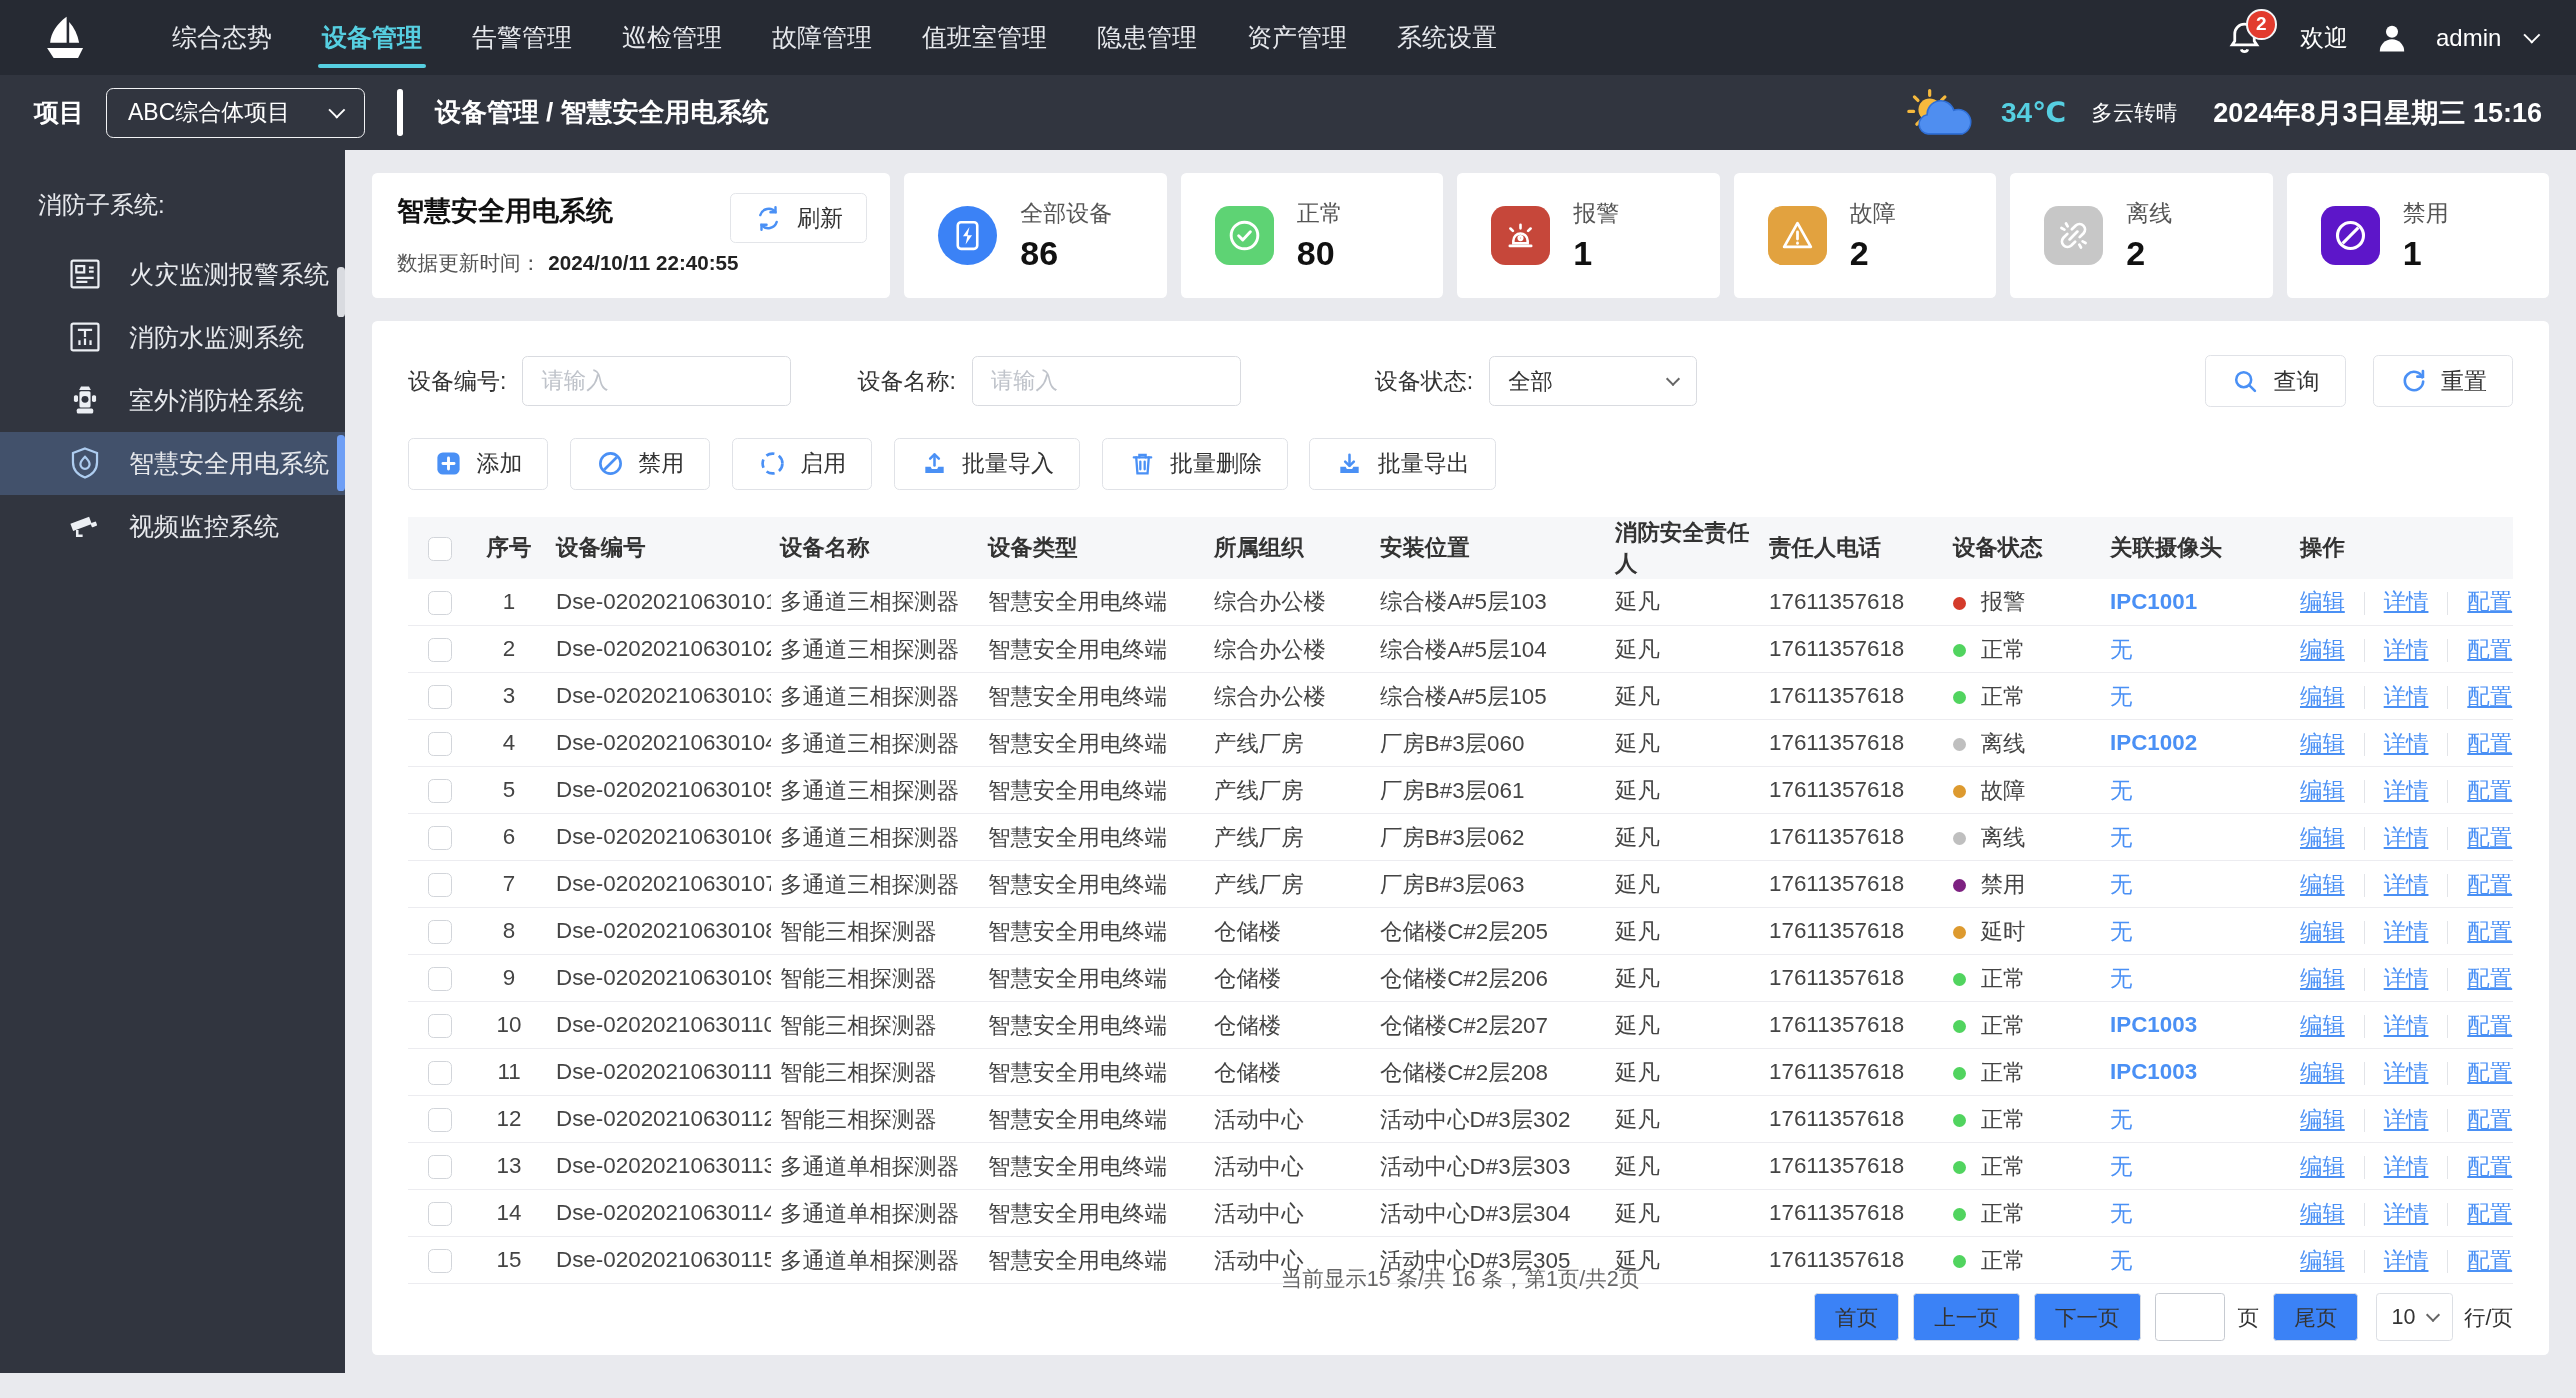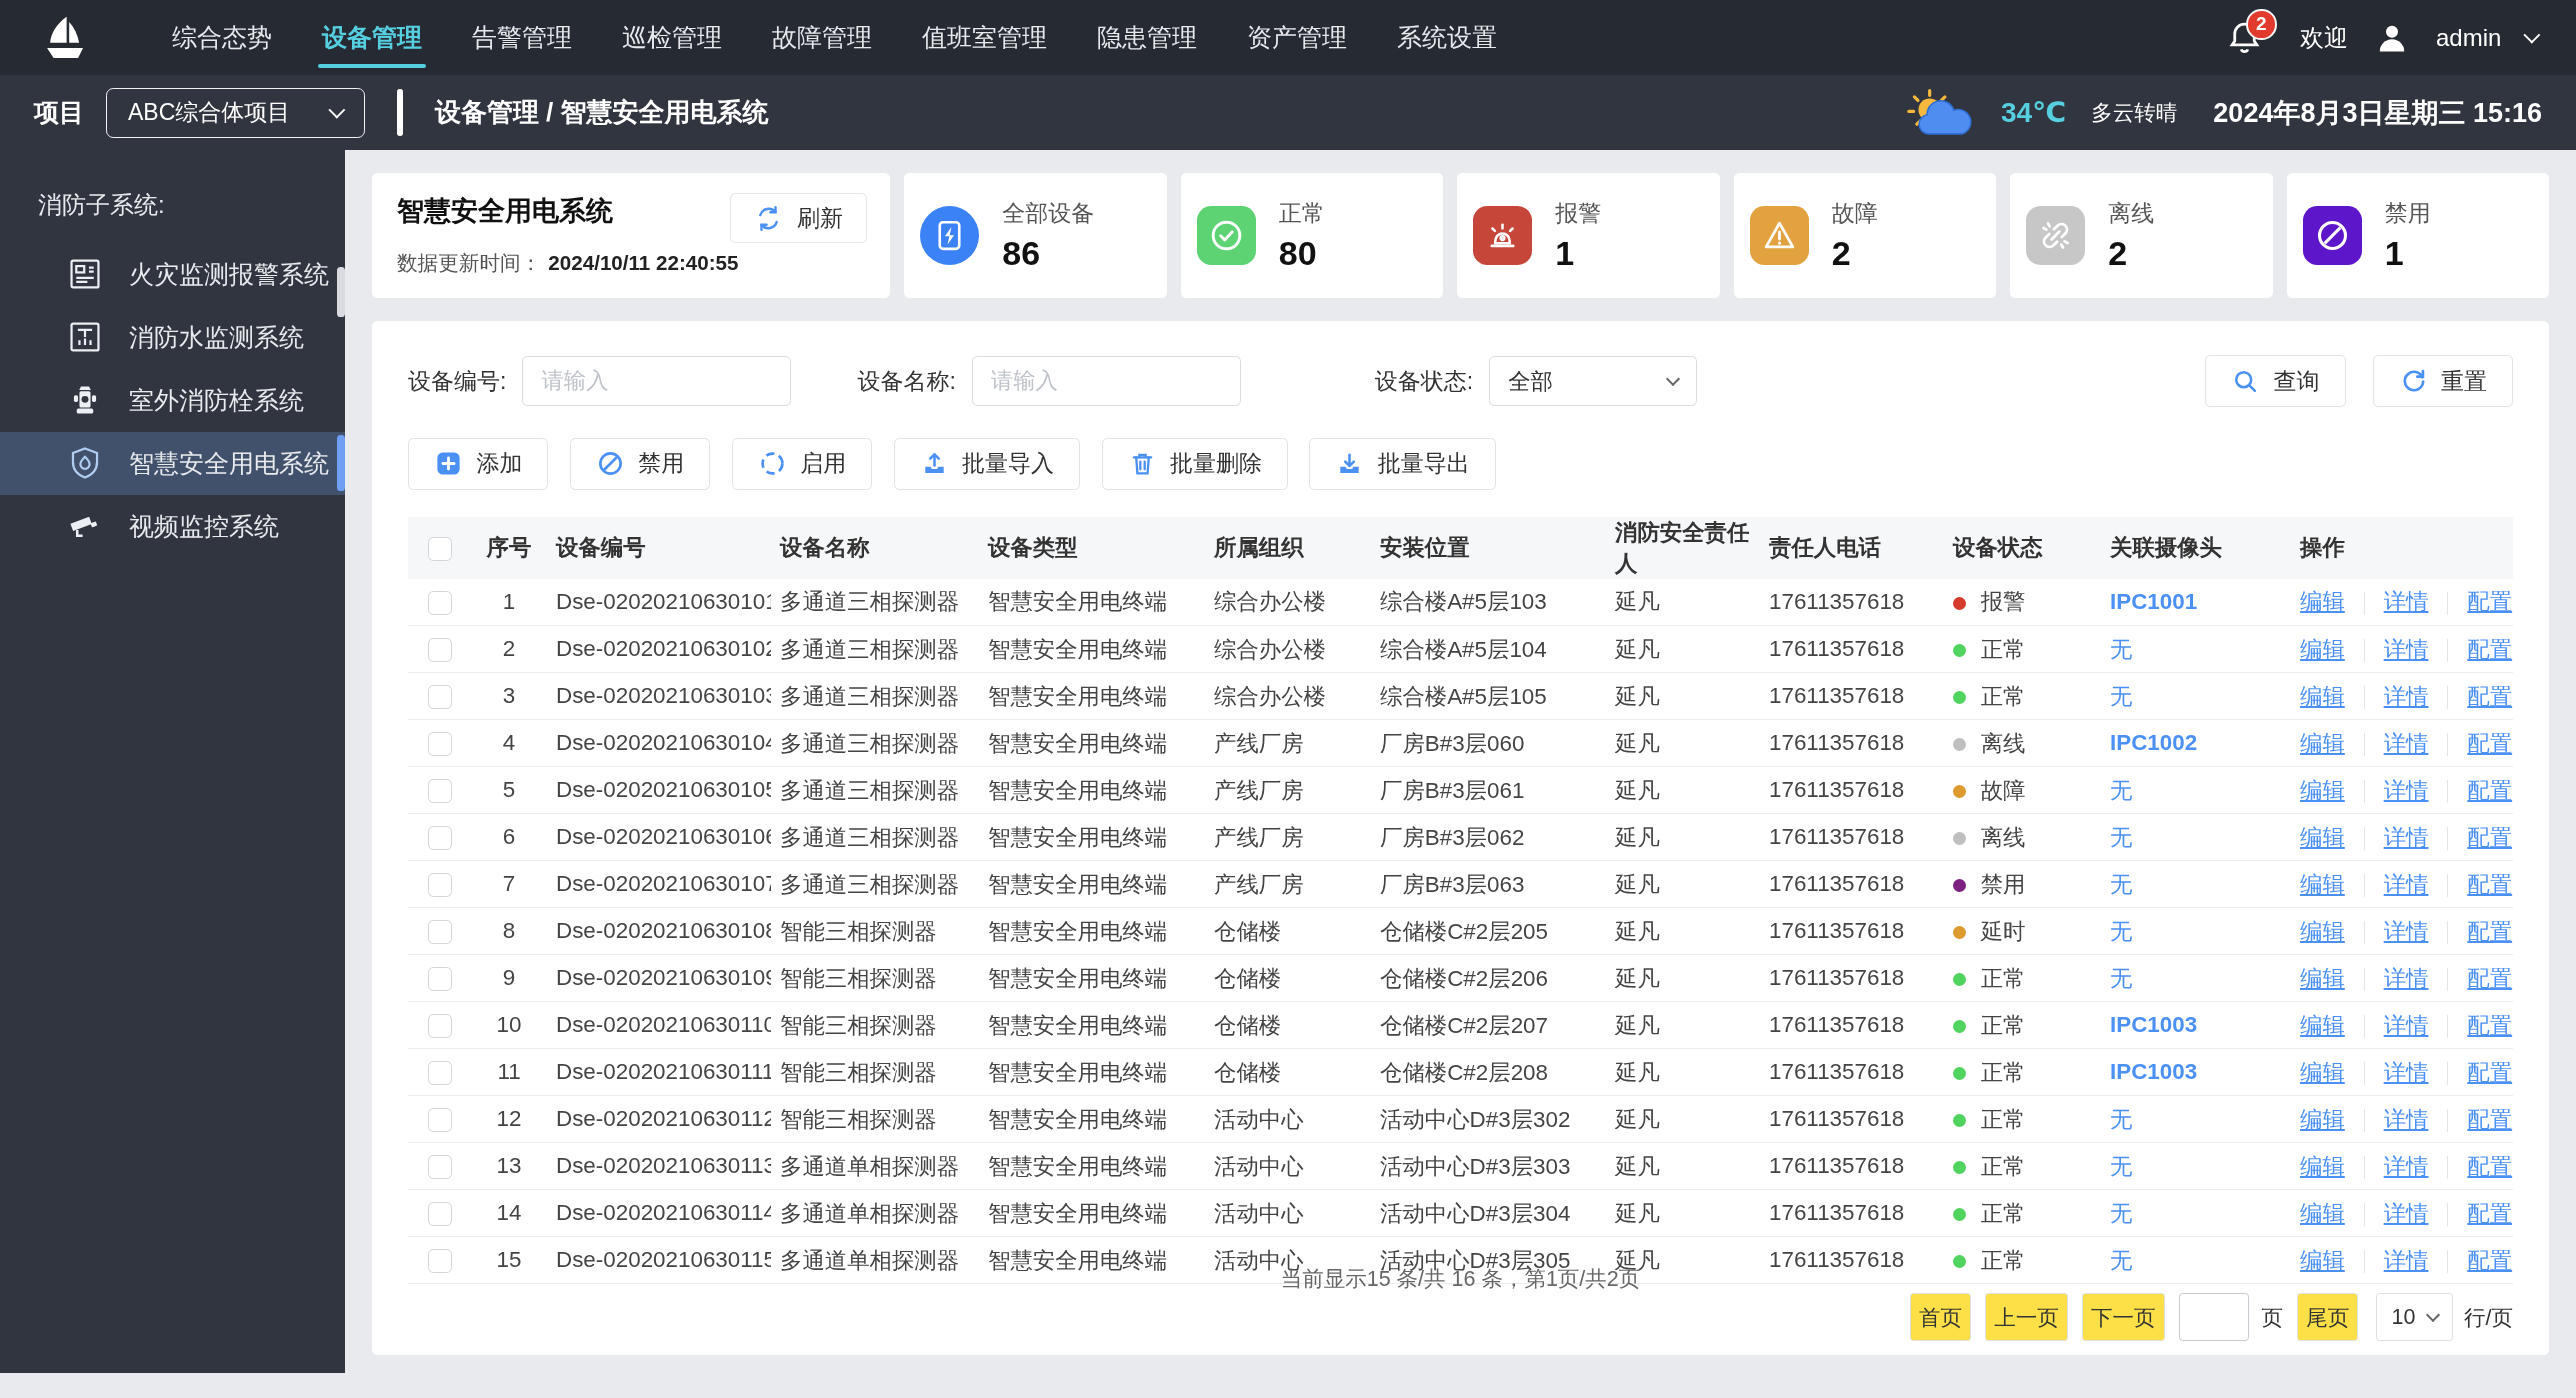--- a/index.html
+++ b/index.html
@@ -51,21 +51,21 @@
   .main { flex:1; padding:23px 27px 18px; display:flex; flex-direction:column; gap:23px; min-width:0; }
 
   .overview-row { display:flex; gap:14.3px; height:125px; flex-shrink:0; }
   .overview-card { width:518px; background:#fff; border-radius:5.4px; padding:20px 25px; position:relative; flex-shrink:0; }
   .ov-title { font-size:27px; font-weight:bold; color:#111; }
   .ov-update { margin-top:20px; font-size:20.6px; color:#555; }
   .ov-update b { color:#222; font-weight:bold; margin-left:7.2px; }
   .refresh-btn { position:absolute; right:23px; top:20px; display:flex; align-items:center; gap:14.3px; border:0.9px solid #e3e5e9; border-radius:5.4px; height:50px; padding:0 23px; background:#fff; cursor:pointer; font-size:23px; color:#333; }
   .refresh-btn svg { width:29px; height:29px; }
 
-  .stat-card { flex:1; background:#fff; border-radius:5.4px; display:flex; align-items:center; gap:23px; padding-left:16px; min-width:0; }
+  .stat-card { flex:1; background:#fff; border-radius:5.4px; display:flex; align-items:center; gap:23px; padding-left:34px; min-width:0; }
   .stat-icon { width:59px; height:59px; border-radius:14.3px; display:flex; align-items:center; justify-content:center; flex-shrink:0; }
   .stat-icon.circle { border-radius:50%; }
   .stat-icon svg { width:39px; height:39px; }
   .stat-col { display:flex; flex-direction:column; gap:5.4px; }
   .stat-label { font-size:23px; color:#555; }
   .stat-value { font-size:34px; font-weight:bold; color:#111; }
 
   .panel { flex:1; background:#fff; border-radius:5.4px; padding:34px 36px 0; display:flex; flex-direction:column; min-height:0; }
 
   .filter-row { display:flex; align-items:center; flex-shrink:0; }
@@ -90,21 +90,21 @@
   .checkbox { display:inline-block; width:24px; height:24px; border:1.8px solid #d2d5da; border-radius:5.4px; background:#fff; vertical-align:middle; cursor:pointer; }
   .dot { display:inline-block; width:13.4px; height:13.4px; border-radius:50%; margin-right:14.3px; vertical-align:-0.9px; }
   .lnk { color:#4a90f5; text-decoration:underline; cursor:pointer; }
   .cam { color:#4a90f5; cursor:pointer; }
   .cam.b { font-weight:bold; }
   .sep { display:inline-block; width:0.9px; height:23px; background:#e2e4e8; margin:0 19px; vertical-align:middle; }
 
   .pagination { margin-top:auto; display:flex; align-items:center; height:91px; flex-shrink:0;flex-direction:column; }
   .pg-summary { font-size:21.5px; color:#666; }
   .pg-right { margin-left:auto; display:flex; align-items:center; }
-  .pg-btn { border:0.9px solid #dcdfe4; background:#fde047; height:48px; padding:0 8px; font-size:21.5px; color:#333; border-radius:3.6px; margin-left:14.3px; cursor:pointer; font-family:inherit; white-space:nowrap; }
+  .pg-btn { border:0.9px solid #dcdfe4; background:#3b82f6; height:48px; padding:0 20px; font-size:21.5px; color:#333; border-radius:3.6px; margin-left:14.3px; cursor:pointer; font-family:inherit; white-space:nowrap; }
   .pg-input { width:70px; height:48px; border:0.9px solid #c6cad1; border-radius:3.6px; margin-left:14.3px; font-size:21.5px; text-align:center; }
   .pg-unit { font-size:21.5px; color:#333; margin-left:12.5px; }
   .pg-select { height:48px; border:0.9px solid #dcdfe4; border-radius:3.6px; background:#fff; display:flex; align-items:center; gap:12.5px; padding:0 14.3px; margin-left:18px; font-size:21.5px; color:#333; cursor:pointer; }
   .pg-per { font-size:21.5px; color:#333; margin-left:10.8px; }
 </style>
 </head>
 <body>
 
 <header class="topbar">
   <div class="brand">

